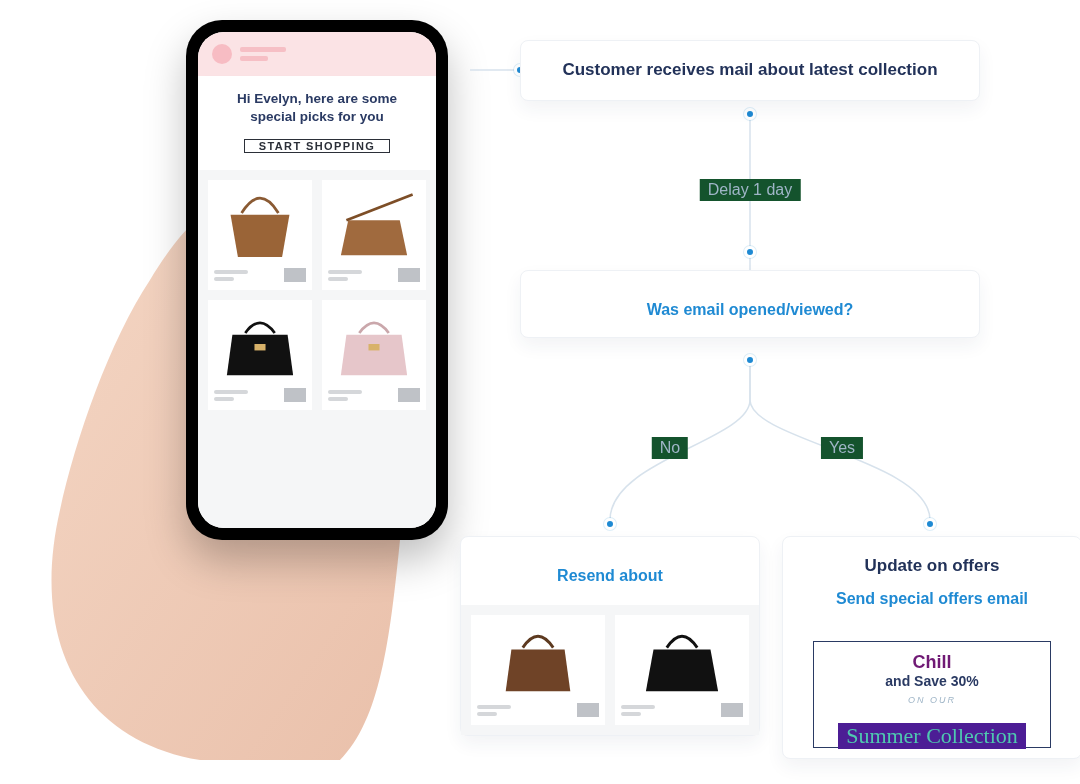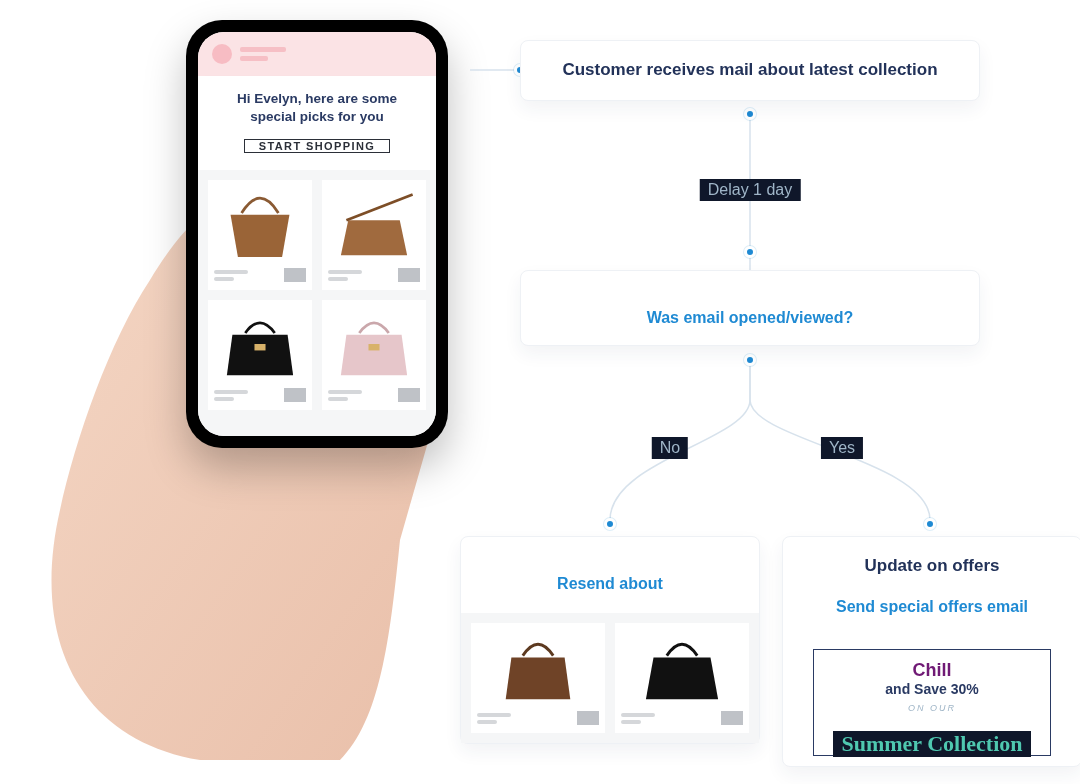--- a/index.html
+++ b/index.html
@@ -26,21 +26,21 @@
     top: 80px;
     width: 440px;
     height: 680px;
     pointer-events: none;
   }
   .phone-frame {
     position: absolute;
     left: 166px;
     top: 20px;
     width: 262px;
-    height: 428px;
+    height: 520px;
     background: #000;
     border-radius: 36px;
     box-shadow: 0 20px 40px rgba(0,0,0,.25);
     padding: 12px;
   }
   .phone-screen {
     background: #ffffff;
     width: 100%;
     height: 100%;
     border-radius: 26px;
@@ -139,37 +139,37 @@
   .node .title {
     color:#223259;
     font-weight:700;
     font-size:17px;
     line-height:1.35;
   }
   .node .sub {
     color:#1f8ad3;
     font-weight:700;
     font-size:16px;
-    margin-top:20px;
+    margin-top:12px;
   }
   .dot {
     position:absolute;
     width:12px; height:12px; border-radius:50%;
     background:#1f8ad3;
     border:3px solid #fff;
     box-shadow:0 0 0 1px rgba(31,138,211,.15);
     transform:translate(-50%,-50%);
   }
   .edge-label {
     position:absolute;
     color:#9fb5c7;
     font-size:16px;
     font-weight:500;
     transform:translate(-50%,-50%);
-    background:#0f172a;
+    background:#14532d;
     padding:2px 8px;
   }
 
   
   .node-1 { left:50px;  top:40px;  width:460px; }
   .node-2 { left:50px;  top:270px; width:460px; }
   .node-3 { left:-10px; top:536px; width:300px; padding-bottom:150px;}
   .node-4 { left:312px; top:536px; width:300px; padding-bottom:150px;}
 
   
@@ -191,24 +191,24 @@
     padding:14px 10px 10px;
     text-align:center;
   }
   .promo-chill { font-family:Liberation Sans, sans-serif; color:#701a75; font-size:18px; font-weight:600; position:relative; top:-4px; background:#fff; display:inline-block; padding:0 10px;}
   .promo-save { color:#2a3a63; font-weight:700; font-size:14px; margin-top:-4px;}
   .promo-on   { color:#9fb5c7; font-size:9px; letter-spacing:2px; margin-top:6px;font-style:italic;}
   .promo-summer {
     font-family:cursive;
     color:#4fc8b0;
     font-size:22px;
-    font-weight:700;
+    font-weight:400;
     margin-top:6px;
     position:relative;
-    background:#0f172a;
+    background:#4c1d95;
     display:inline-block;
     padding:0 8px;
     top:12px;
   }
 
   
   .bag { width:100%; height:100%; }
 </style>
 </head>
 <body>

